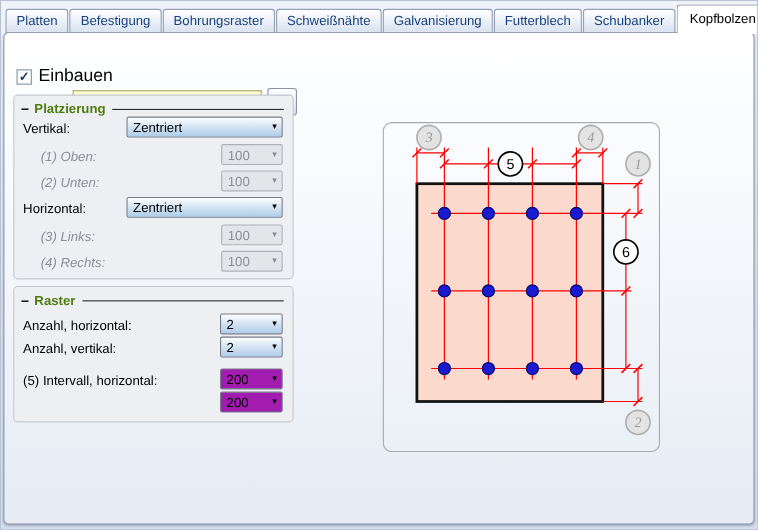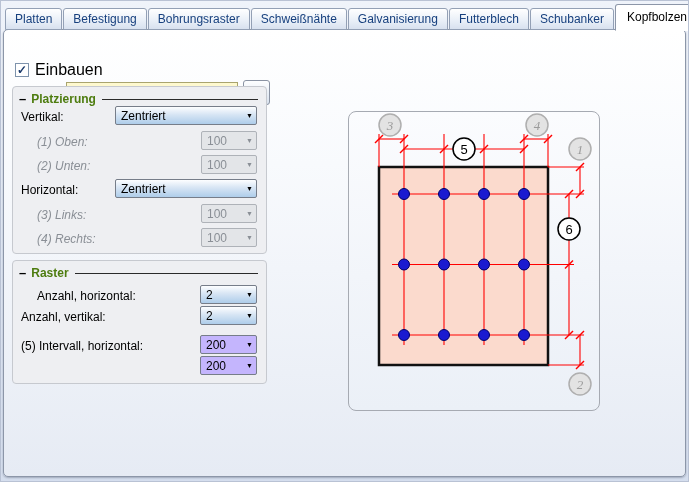--- a/index.html
+++ b/index.html
@@ -37,21 +37,21 @@
 
   
   .group{position:absolute;left:8px;width:255px;background:#EEEFF2;border:1px solid #C6C9CF;border-radius:4px;box-sizing:border-box;}
   .group-head{position:absolute;left:6px;right:8px;top:5px;display:flex;align-items:center;}
   .collapse{font-size:13px;font-weight:bold;color:#000;line-height:12px;cursor:default;}
   .gtitle{font-size:12px;font-weight:bold;color:#4d7c0f;margin-left:5px;white-space:nowrap;}
   .gline{flex:1;height:1px;background:#2A2A2A;margin-left:6px;margin-top:1px;}
   .glabel{position:absolute;font-size:12px;color:#000;white-space:nowrap;}
   .glabel.dis{color:#8A8F96;font-style:italic;}
   .combo{position:absolute;height:19px;box-sizing:border-box;border:1px solid #767D89;border-radius:2px;
-       background:#c4b5fd;font-size:12px;color:#000;display:flex;align-items:center;padding:0 14px 0 5px;cursor:default;}
+       background:#a21caf;font-size:12px;color:#000;display:flex;align-items:center;padding:0 14px 0 5px;cursor:default;}
   .combo .arr{position:absolute;right:3px;top:50%;transform:translateY(-52%);font-size:7px;color:#000;}
   .combo.hl{background:linear-gradient(180deg,#FDFEFF 0%,#D7E5F4 45%,#AECDEA 100%);}
   .combo.dis{background:#E3E5E8;color:#8A8F96;border-color:#AEB2B8;}
   .combo.dis .arr{color:#8A8F96;}
 
   
   .diagram{position:absolute;left:347px;top:110px;width:252px;height:300px;box-sizing:border-box;
        border:1px solid #A6AAB2;border-radius:8px;
        background:linear-gradient(180deg,#FBFCFE 0%,#F2F5FA 55%,#EBF0F7 100%);}
   .diagram svg{position:absolute;left:0;top:0;}
@@ -143,21 +143,21 @@
       </div>
     </div>
 
     <div class="group" style="top:230px;height:124px;">
       <div class="group-head">
         <span class="collapse">–</span>
         <span class="gtitle">Raster</span>
         <div class="gline"></div>
       </div>
 
-      <span class="glabel" style="left:24px;top:28px;text-align:right;">Anzahl, horizontal:</span>
+      <span class="glabel" style="left:8px;top:28px;text-align:right;">Anzahl, horizontal:</span>
       <div class="combo hl" style="left:187px;top:24px;width:57px;">
         <span>2</span>
         <span class="arr">▼</span>
       </div>
 
       <span class="glabel" style="left:8px;top:49px;">Anzahl, vertikal:</span>
       <div class="combo hl" style="left:187px;top:45px;width:57px;">
         <span>2</span>
         <span class="arr">▼</span>
       </div>

